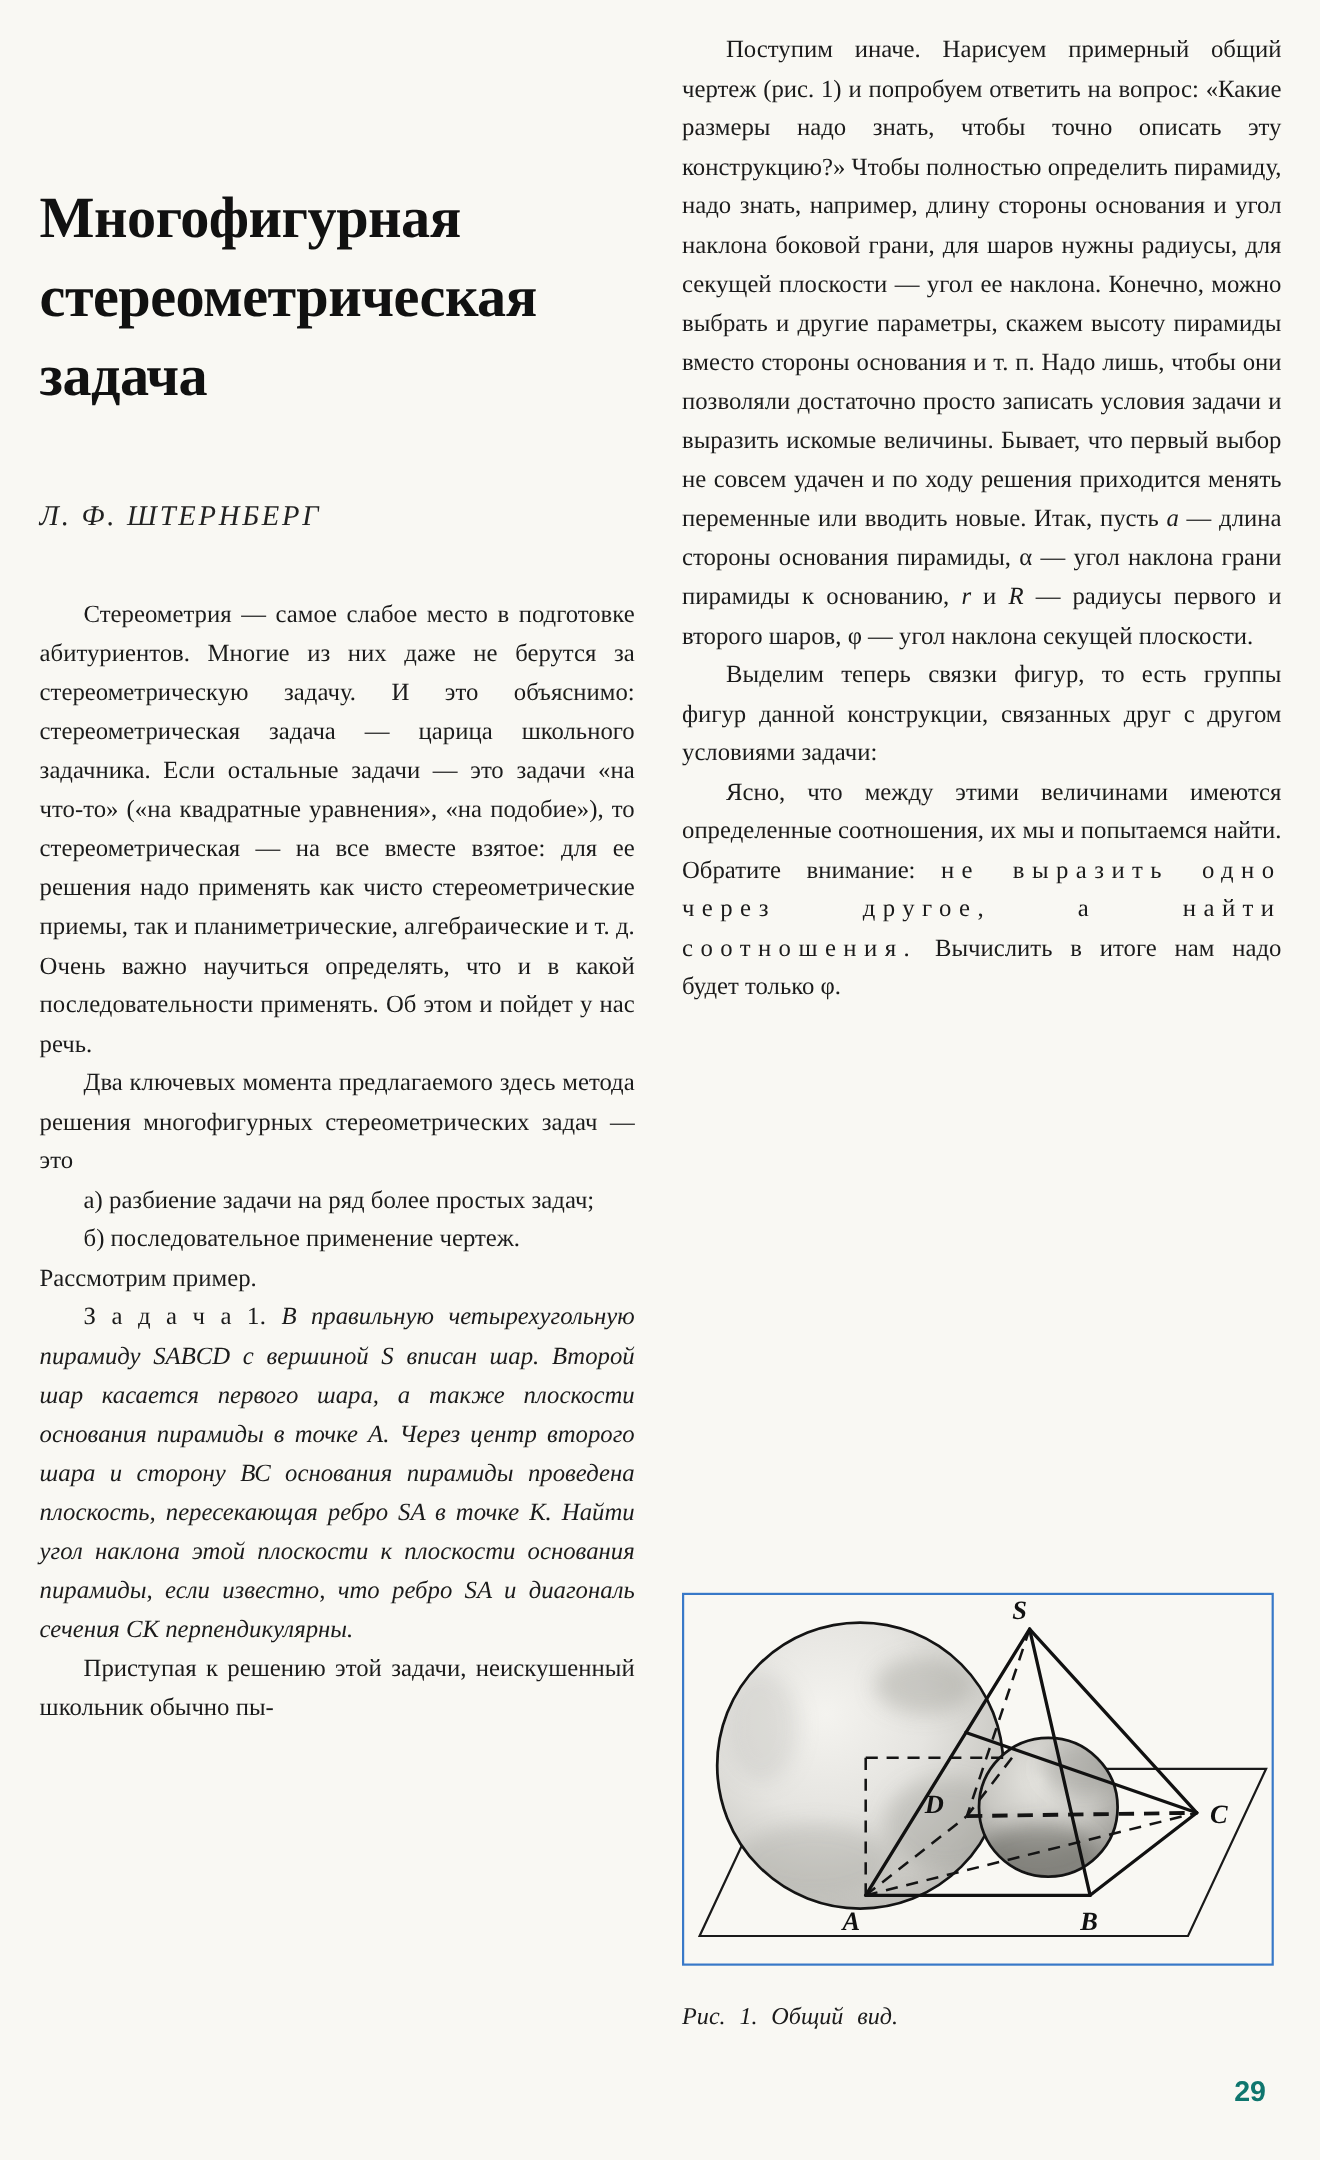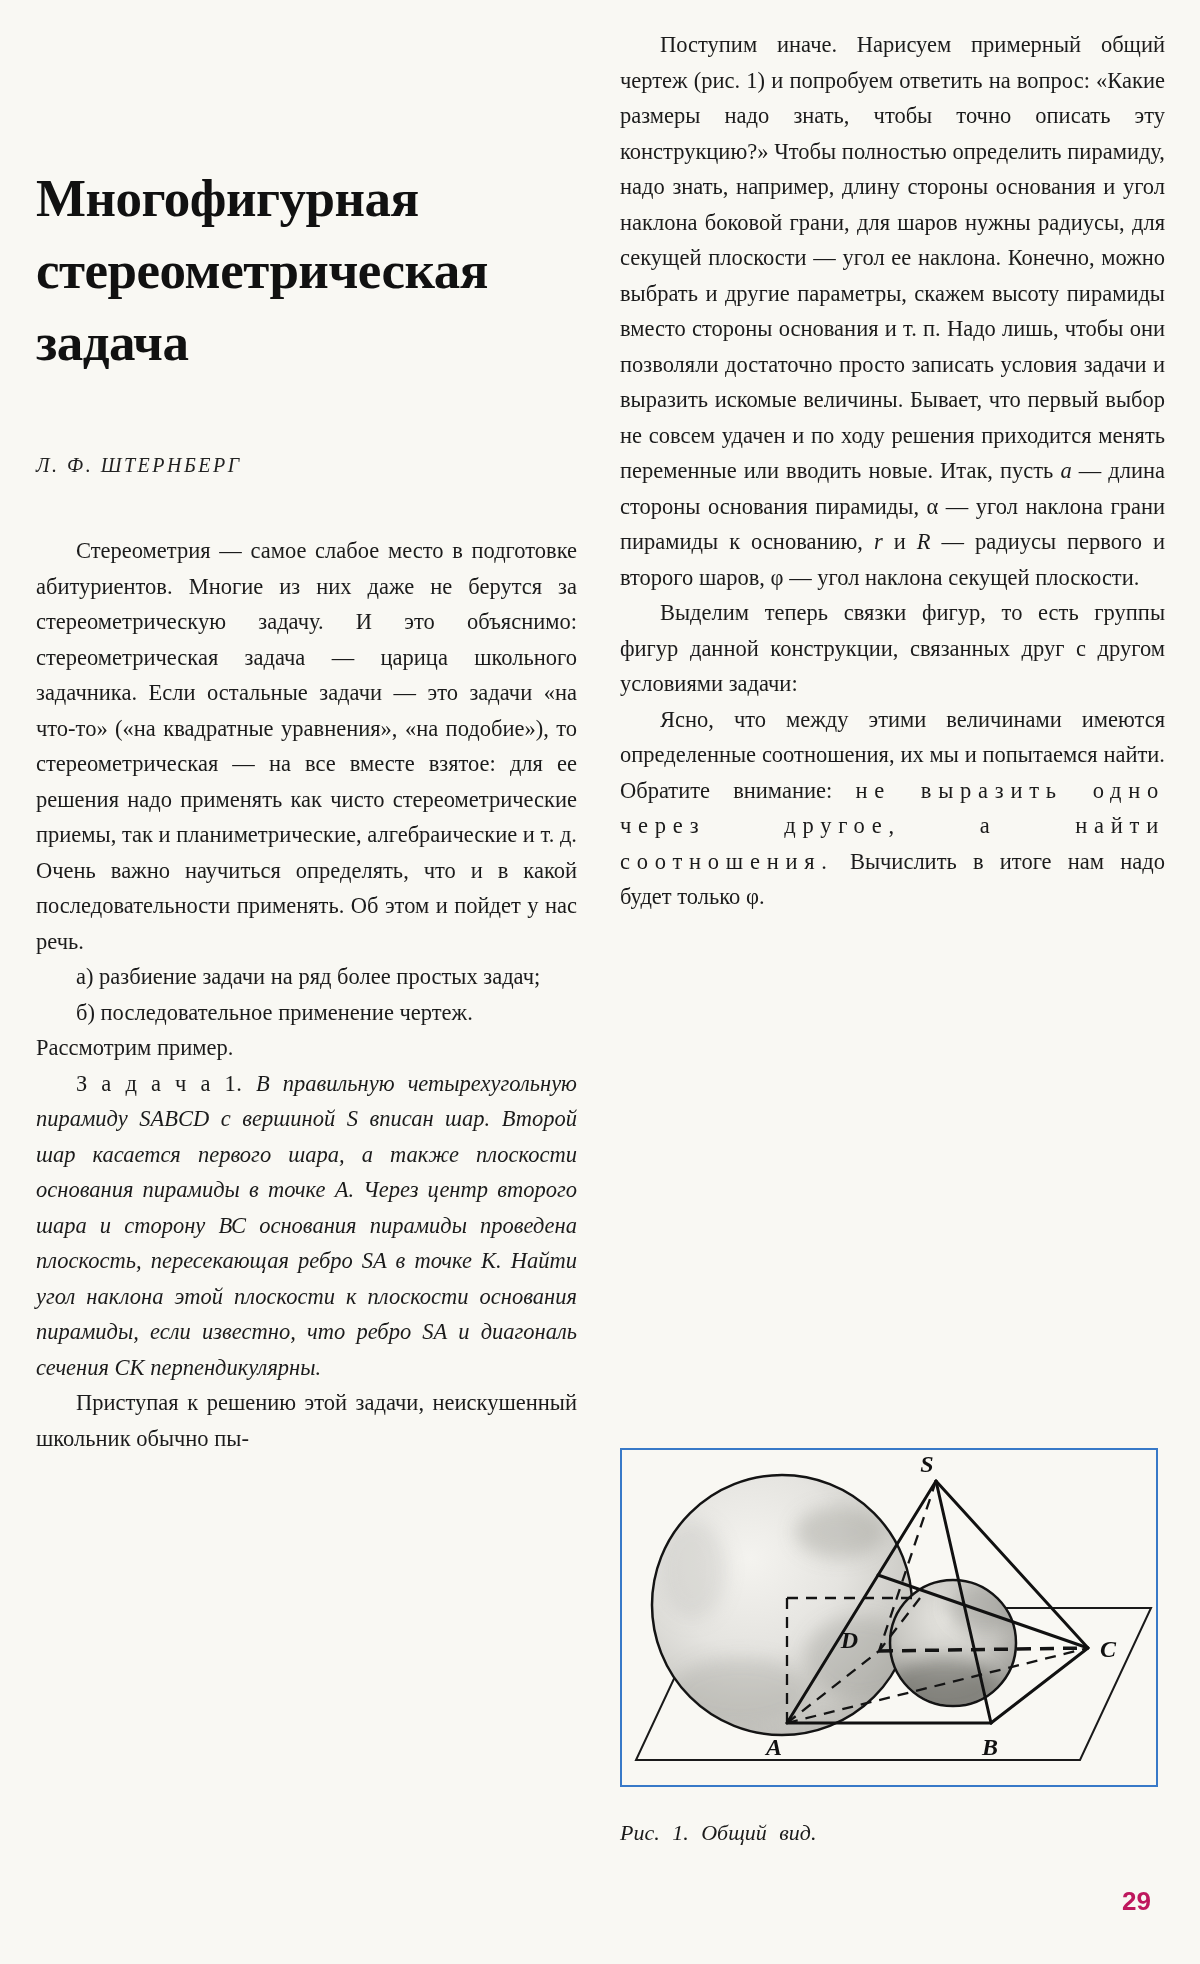--- a/index.html
+++ b/index.html
@@ -20,21 +20,21 @@
     font-weight:bold;
     font-size:53px;
     line-height:72px;
     letter-spacing:-0.5px;
     color:#111;
   }
   .title span{display:block;}
   .author{
     margin-top:76px;
     font-style:italic;
-    font-size:20px;
+    font-size:26px;
     letter-spacing:2.5px;
     color:#222;
   }
   .body-text{
     margin-top:56px;
     font-size:22.5px;
     line-height:35.5px;
     text-align:justify;
   }
   .col-right .body-text{margin-top:27px;}
@@ -62,37 +62,38 @@
     word-spacing:7px;
     color:#1b1b1b;
   }
   .page-number{
     position:absolute;
     left:1122px;
     top:1886px;
     font-family:"Liberation Sans","DejaVu Sans",sans-serif;
     font-weight:bold;
     font-size:26px;
-    color:#be185d;
+    color:#0f766e;
   }
 </style>
 </head>
 <body>
 
 <div class="page">
 
   <div class="col col-left">
     <h1 class="title">
       <span>Многофигурная</span>
       <span>стереометрическая</span>
       <span>задача</span>
     </h1>
     <div class="author">Л. Ф. ШТЕРНБЕРГ</div>
     <div class="body-text">
         <p class="indent"><span>Стереометрия — самое слабое место в подготовке абитуриентов. Многие из них даже не берутся за стереометрическую задачу. И это объяснимо: стереометрическая задача — царица школьного задачника. Если остальные задачи — это задачи «на что-то» («на квадратные уравнения», «на подобие»), то стереометрическая — на все вместе взятое: для ее решения надо применять как чисто стереометрические приемы, так и планиметрические, алгебраические и т. д. Очень важно научиться определять, что и в какой последовательности применять. Об этом и пойдет у нас речь.</span></p>
+        <p class="indent"><span>Два ключевых момента предлагаемого здесь метода решения многофигурных стереометрических задач — это</span></p>
         <p class="indent"><span>а) разбиение задачи на ряд более простых задач;</span></p>
         <p class="indent"><span>б) последовательное применение чертеж.</span></p>
         <p class=""><span>Рассмотрим пример.</span></p>
         <p class="indent"><span class="task-label">З а д а ч а  1. </span><span class="italic">В правильную четырехугольную пирамиду SABCD с вершиной S вписан шар. Второй шар касается первого шара, а также плоскости основания пирамиды в точке А. Через центр второго шара и сторону ВС основания пирамиды проведена плоскость, пересекающая ребро SA в точке К. Найти угол наклона этой плоскости к плоскости основания пирамиды, если известно, что ребро SA и диагональ сечения СК перпендикулярны.</span></p>
         <p class="indent"><span>Приступая к решению этой задачи, неискушенный школьник обычно пы-</span></p>
       </div>
   </div>
 
   <div class="col col-right">
     <div class="body-text">

